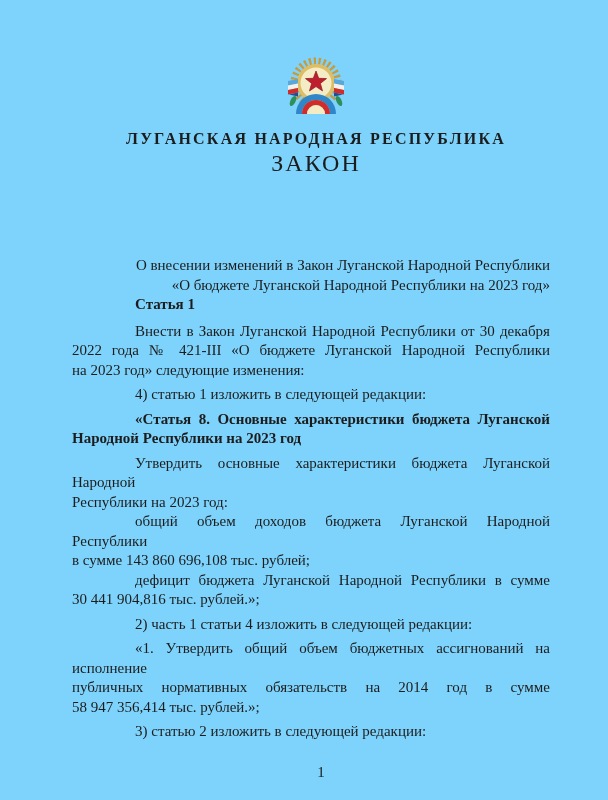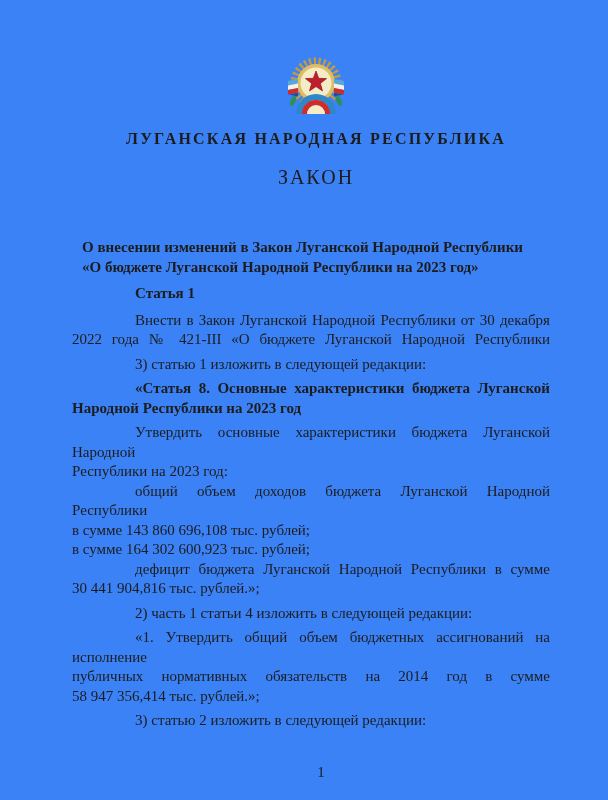--- a/index.html
+++ b/index.html
@@ -1,51 +1,49 @@
 <!DOCTYPE html>
 <html><head>
 <meta charset="utf-8">
 <style>
   html,body{margin:0;padding:0;background:#ffffff;}
   .page{
     position:relative;
     width:608px;height:800px;
-    background:#3b82f6;
+    background:#7dd3fc;
     box-sizing:border-box;
     padding:57px 58px 0 72px;
     font-family:"Liberation Serif", serif;
     font-size:15px;
     color:#1c1c1c;
     overflow:hidden;
   }
   .hdr{margin-left:10px;text-align:center;}
   .emblem{display:block;margin:0 auto;}
   .republic{
     margin-top:12px;
     font-weight:bold;
     font-size:16px;
     letter-spacing:2.2px;
     line-height:19px;
     white-space:nowrap;
   }
   .law{
-    margin-top:14px;
-    font-size:20px;
+    font-size:24px;
     letter-spacing:2px;
     line-height:30px;
   }
   .doc-title{
     margin-left:10px;
-    margin-top:46px;
-    font-weight:bold;
-    text-align:left;
+    margin-top:78px;
+    font-weight:normal;
+    text-align:right;
     line-height:19.5px;
   }
   .article-h{
-    margin-top:7px;
     font-weight:bold;
     text-indent:63px;
     line-height:19.5px;
   }
   .paras{margin-top:7px;}
   .para{line-height:19.5px;}
   .para.gap{margin-top:5px;}
   .para.bold{font-weight:bold;}
   .line.first{text-indent:63px;}
   .line.just{text-align:justify;text-align-last:justify;}
@@ -92,38 +90,38 @@
     <div>О внесении изменений в Закон Луганской Народной Республики</div>
     <div>«О бюджете Луганской Народной Республики на 2023 год»</div>
   </div>
 
   <div class="article-h">Статья 1</div>
 
   <div class="paras">
       <div class="para">
         <div class="line first just">Внести в Закон Луганской Народной Республики от 30 декабря</div>
         <div class="line just">2022 года № 421-III «О бюджете Луганской Народной Республики</div>
+        <div class="line">на 2023 год» следующие изменения:</div>
       </div>
       <div class="para gap">
-        <div class="line first">3) статью 1 изложить в следующей редакции:</div>
+        <div class="line first">4) статью 1 изложить в следующей редакции:</div>
       </div>
       <div class="para bold gap">
         <div class="line first just">«Статья 8. Основные характеристики бюджета Луганской</div>
         <div class="line">Народной Республики на 2023 год</div>
       </div>
       <div class="para gap">
         <div class="line first just">Утвердить основные характеристики бюджета Луганской Народной</div>
         <div class="line">Республики на 2023 год:</div>
       </div>
       <div class="para">
         <div class="line first just">общий объем доходов бюджета Луганской Народной Республики</div>
         <div class="line">в сумме 143 860 696,108 тыс. рублей;</div>
       </div>
       <div class="para">
-        <div class="line">в сумме 164 302 600,923 тыс. рублей;</div>
       </div>
       <div class="para">
         <div class="line first just">дефицит бюджета Луганской Народной Республики в сумме</div>
         <div class="line">30 441 904,816 тыс. рублей.»;</div>
       </div>
       <div class="para gap">
         <div class="line first">2) часть 1 статьи 4 изложить в следующей редакции:</div>
       </div>
       <div class="para gap">
         <div class="line first just">«1. Утвердить общий объем бюджетных ассигнований на исполнение</div>

